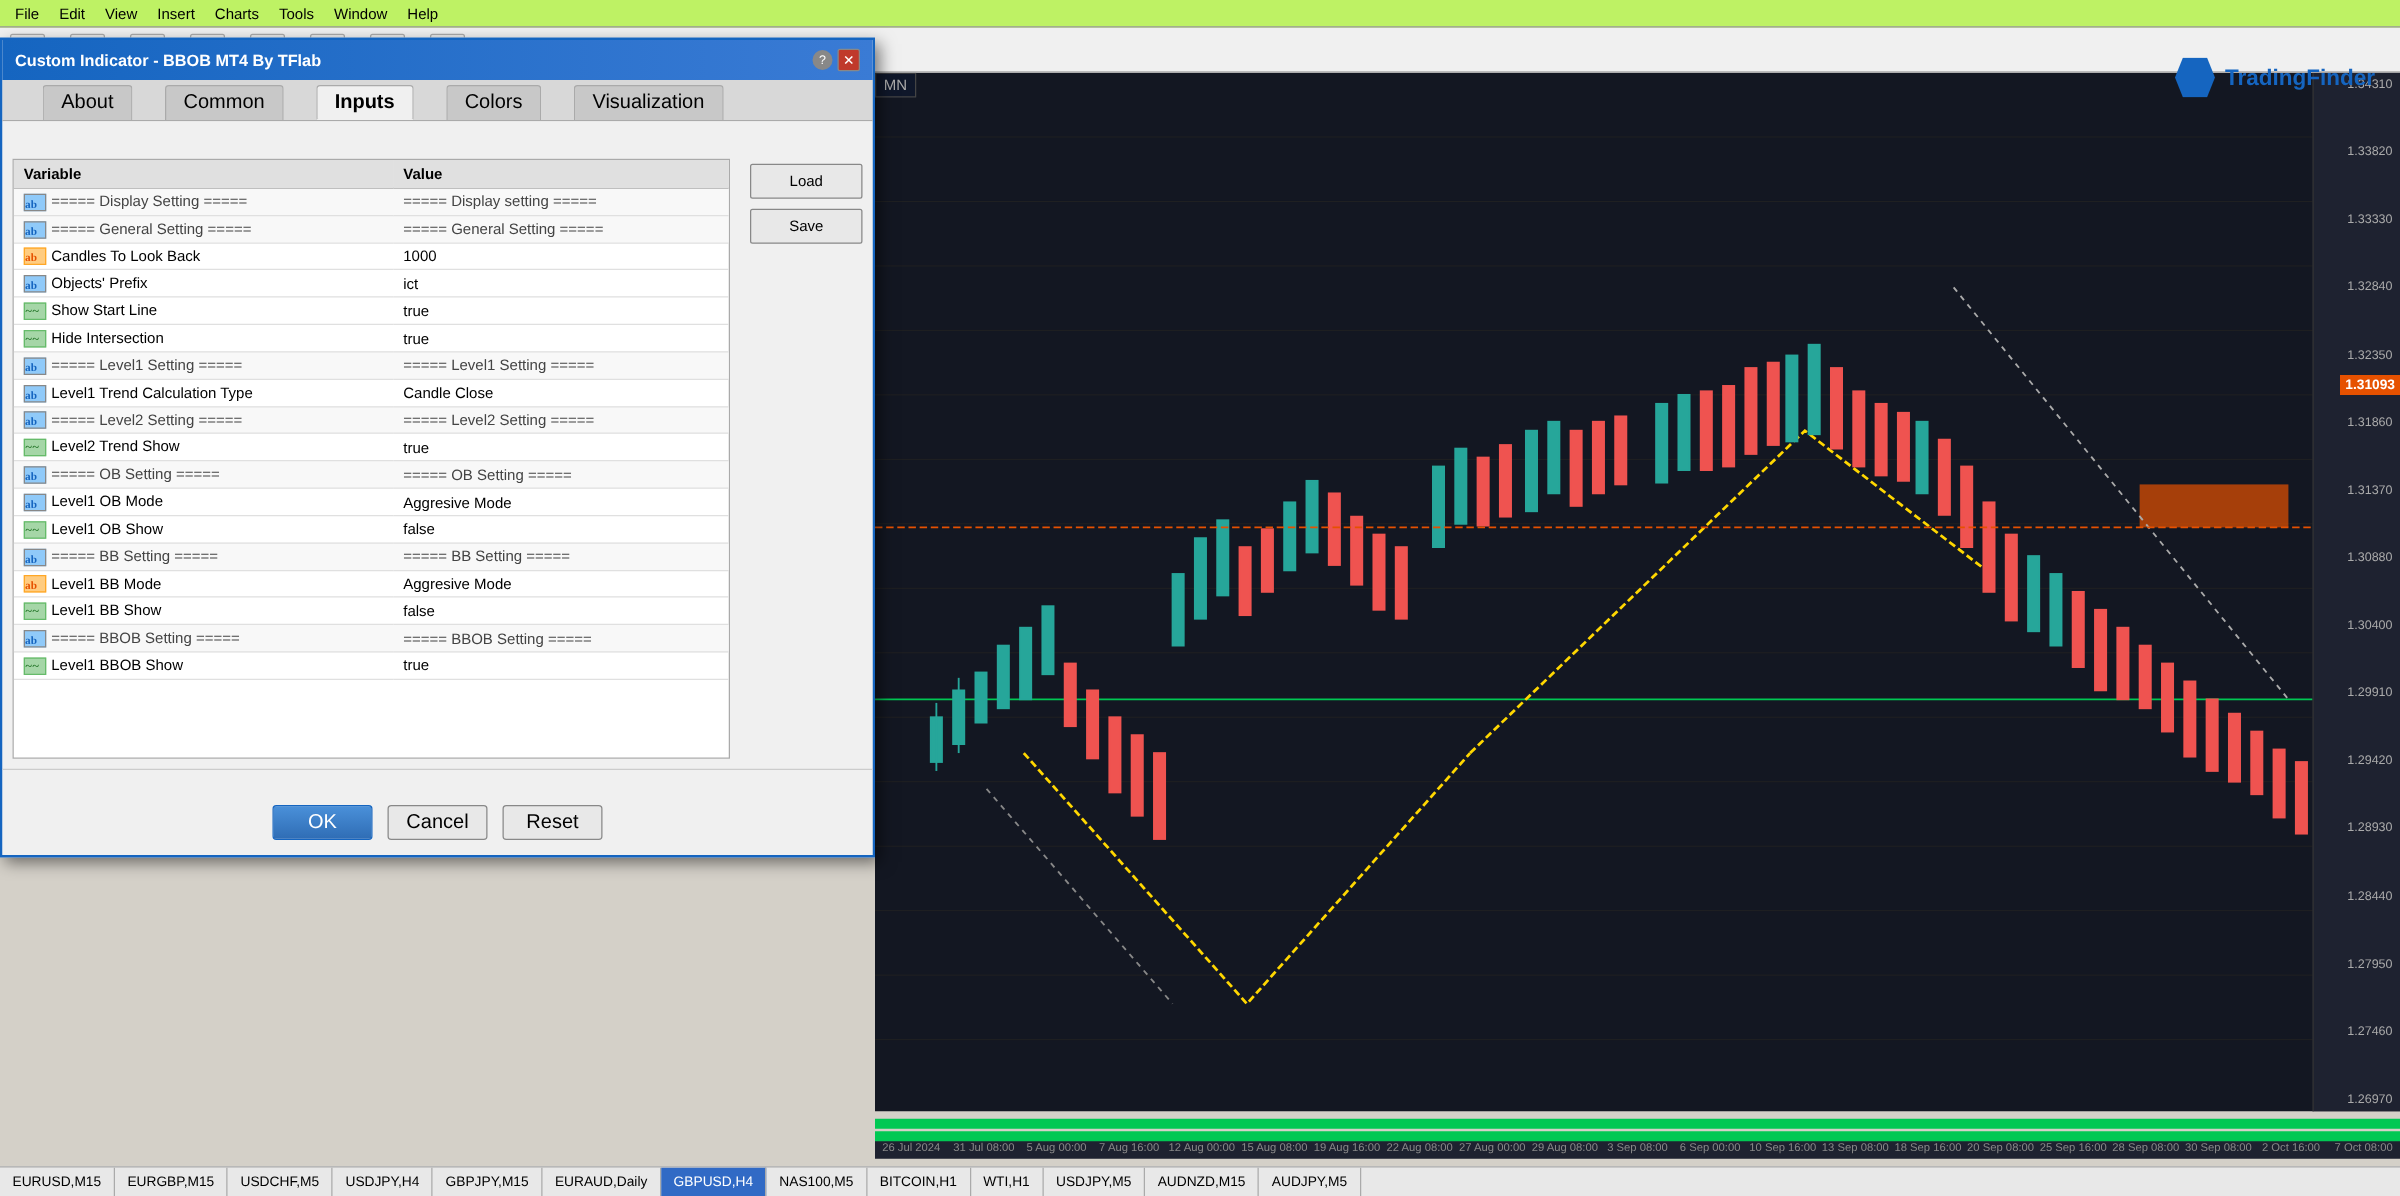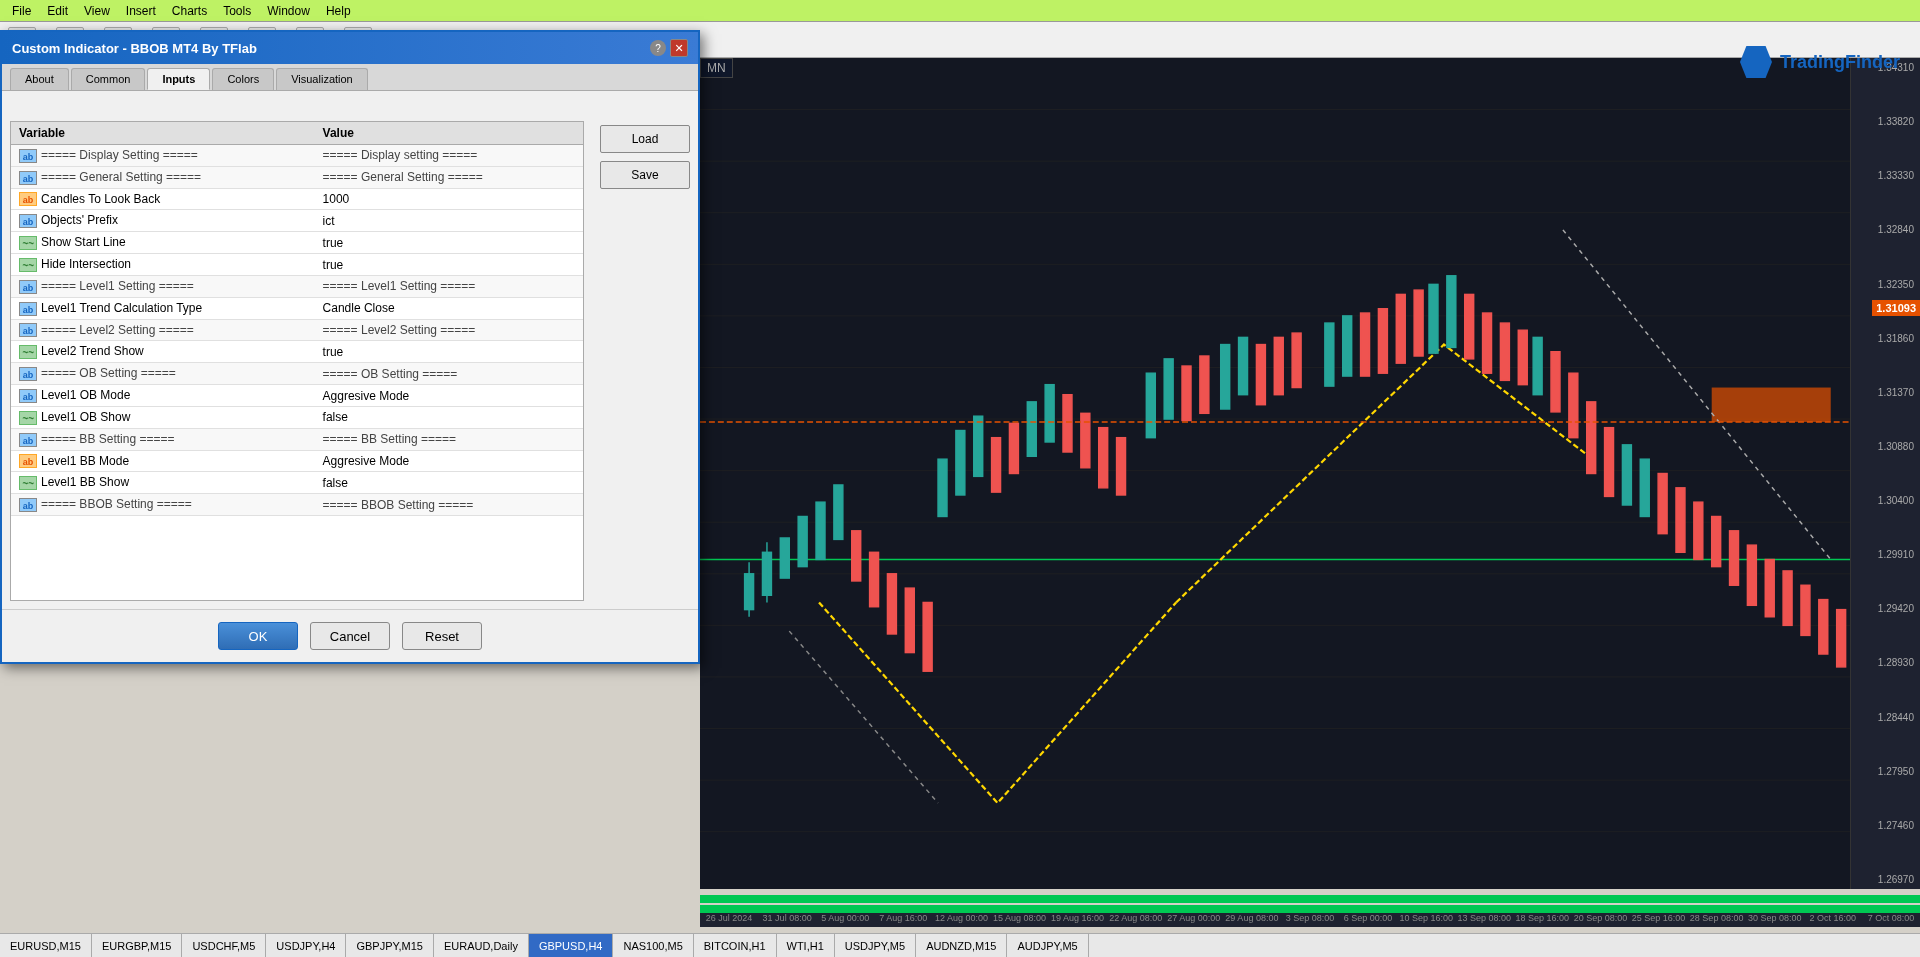--- a/index.html
+++ b/index.html
@@ -215,22 +215,23 @@
       border-bottom: 1px solid #aaa;
       padding: 4px 8px 0;
       gap: 2px;
     }
     .dialog-tab {
       padding: 4px 14px;
       background: #c8c8c8;
       border: 1px solid #aaa;
       border-bottom: none;
       cursor: pointer;
-      font-size: 11px;
+      font-size: 16px;
       border-radius: 3px 3px 0 0;
+      margin-left: 24px;
     }
     .dialog-tab.active {
       background: #f0f0f0;
       border-bottom: 1px solid #f0f0f0;
       font-weight: bold;
     }
 
     
     .dialog-content {
       padding: 8px;
@@ -274,22 +275,22 @@
 
     
     .row-icon {
       display: inline-block;
       width: 18px; height: 14px;
       margin-right: 4px;
       vertical-align: middle;
       border: 1px solid #888;
       font-size: 9px;
       font-weight: bold;
-      text-align: center;
       line-height: 14px;
+      font-family: Liberation Serif, serif;
     }
     .row-icon.ab { background: #90caf9; color: #1565c0; }
     .row-icon.zz { background: #a5d6a7; color: #2e7d32; border-color: #66bb6a; }
     .row-icon.ct { background: #ffcc80; color: #e65100; border-color: #ffa726; }
     .side-btn {
       width: 90px; height: 28px;
       background: #e8e8e8;
       border: 1px solid #888;
       border-radius: 2px;
       cursor: pointer;
@@ -304,22 +305,23 @@
       gap: 12px;
       padding: 12px 8px;
       background: #f0f0f0;
       border-top: 1px solid #ccc;
     }
     .footer-btn {
       width: 80px; height: 28px;
       border: 1px solid #888;
       border-radius: 3px;
       cursor: pointer;
-      font-size: 13px;
+      font-size: 16px;
       background: #e8e8e8;
+      margin-top: 16px;
     }
     .footer-btn.ok {
       background: linear-gradient(to bottom, #4a90d9, #2f6db5);
       color: white;
       border-color: #1565c0;
     }
 
     
     .chart-bg {
       position: absolute;
@@ -635,20 +637,24 @@
                   <td>Aggresive Mode</td>
                 </tr>
                 <tr>
                   <td><span class="row-icon zz" style="font-size:10px; font-style:italic;">~~</span>Level1 BB Show</td>
                   <td>false</td>
                 </tr>
                 <tr class="section-row">
                   <td><span class="row-icon ab">ab</span>===== BBOB Setting =====</td>
                   <td>===== BBOB Setting =====</td>
                 </tr>
+                <tr>
+                  <td><span class="row-icon zz" style="font-size:10px; font-style:italic;">~~</span>Level1 BBOB Show</td>
+                  <td>true</td>
+                </tr>
               </tbody>
           </table>
         </div>
 
         <div style="display:flex; flex-direction:column; gap:8px; padding-top:4px;">
           <button class="side-btn">Load</button>
           <button class="side-btn">Save</button>
         </div>
       </div>
     </div>

